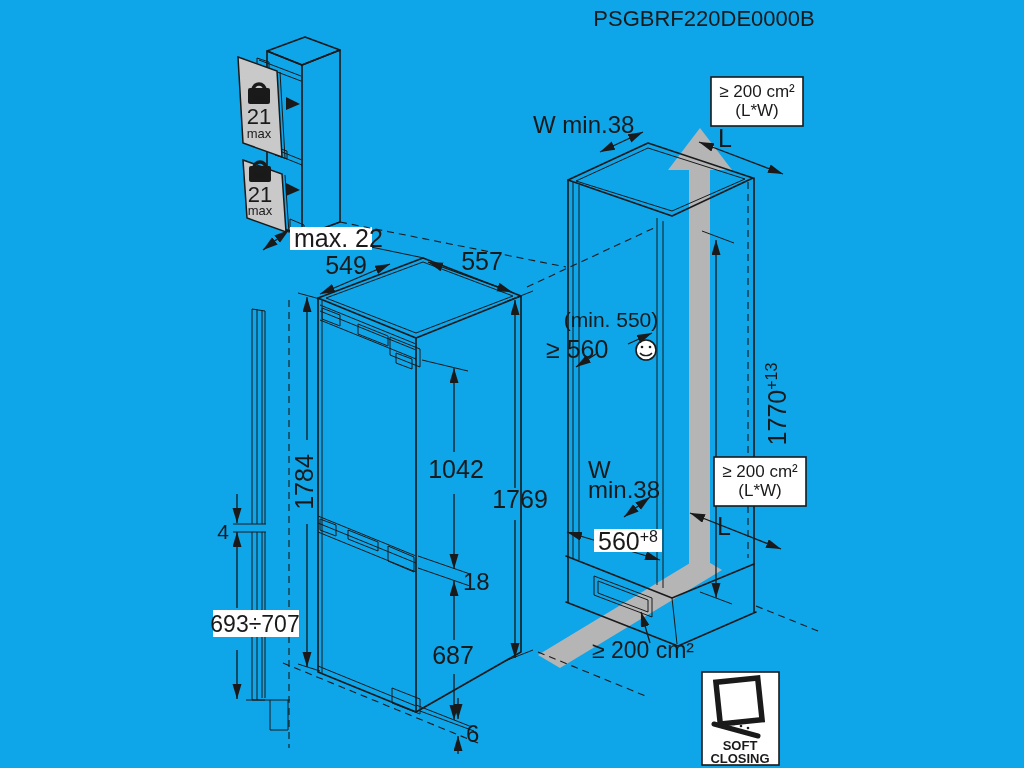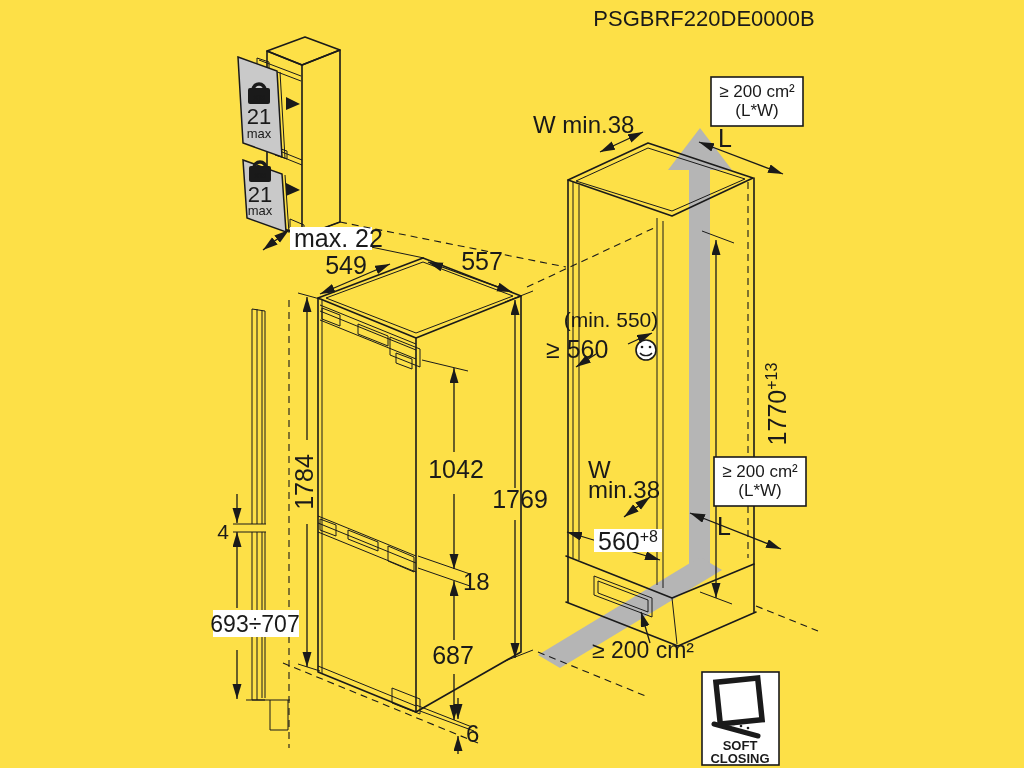--- a/index.html
+++ b/index.html
@@ -1,16 +1,16 @@
 <!DOCTYPE html>
 <html><head>
 <meta charset="utf-8">
 <style>
   html,body{margin:0;padding:0;background:#ffffff;}
-  .stage{position:relative;width:1024px;height:768px;background:#fde047;overflow:hidden;}
+  .stage{position:relative;width:1024px;height:768px;background:#0ea5e9;overflow:hidden;}
   svg text{font-family:"Liberation Sans","DejaVu Sans",sans-serif;fill:#1a1a1a;}
   .ln{stroke:#1a1a1a;stroke-width:1.6;fill:none;stroke-linejoin:round;stroke-linecap:round;}
   .thin{stroke:#1a1a1a;stroke-width:1.0;fill:none;}
   .dash{stroke:#1a1a1a;stroke-width:1.1;fill:none;stroke-dasharray:7 5;}
   .dim{stroke:#1a1a1a;stroke-width:1.3;fill:none;}
   .grayfill{fill:#c9c9c9;stroke:#1a1a1a;stroke-width:1.5;}
   .flow{fill:#b5b5b5;stroke:none;}
   .wbg{fill:#ffffff;stroke:none;}
   .blk{fill:#1a1a1a;stroke:none;}
   .box{fill:#ffffff;stroke:#1a1a1a;stroke-width:1.6;}

